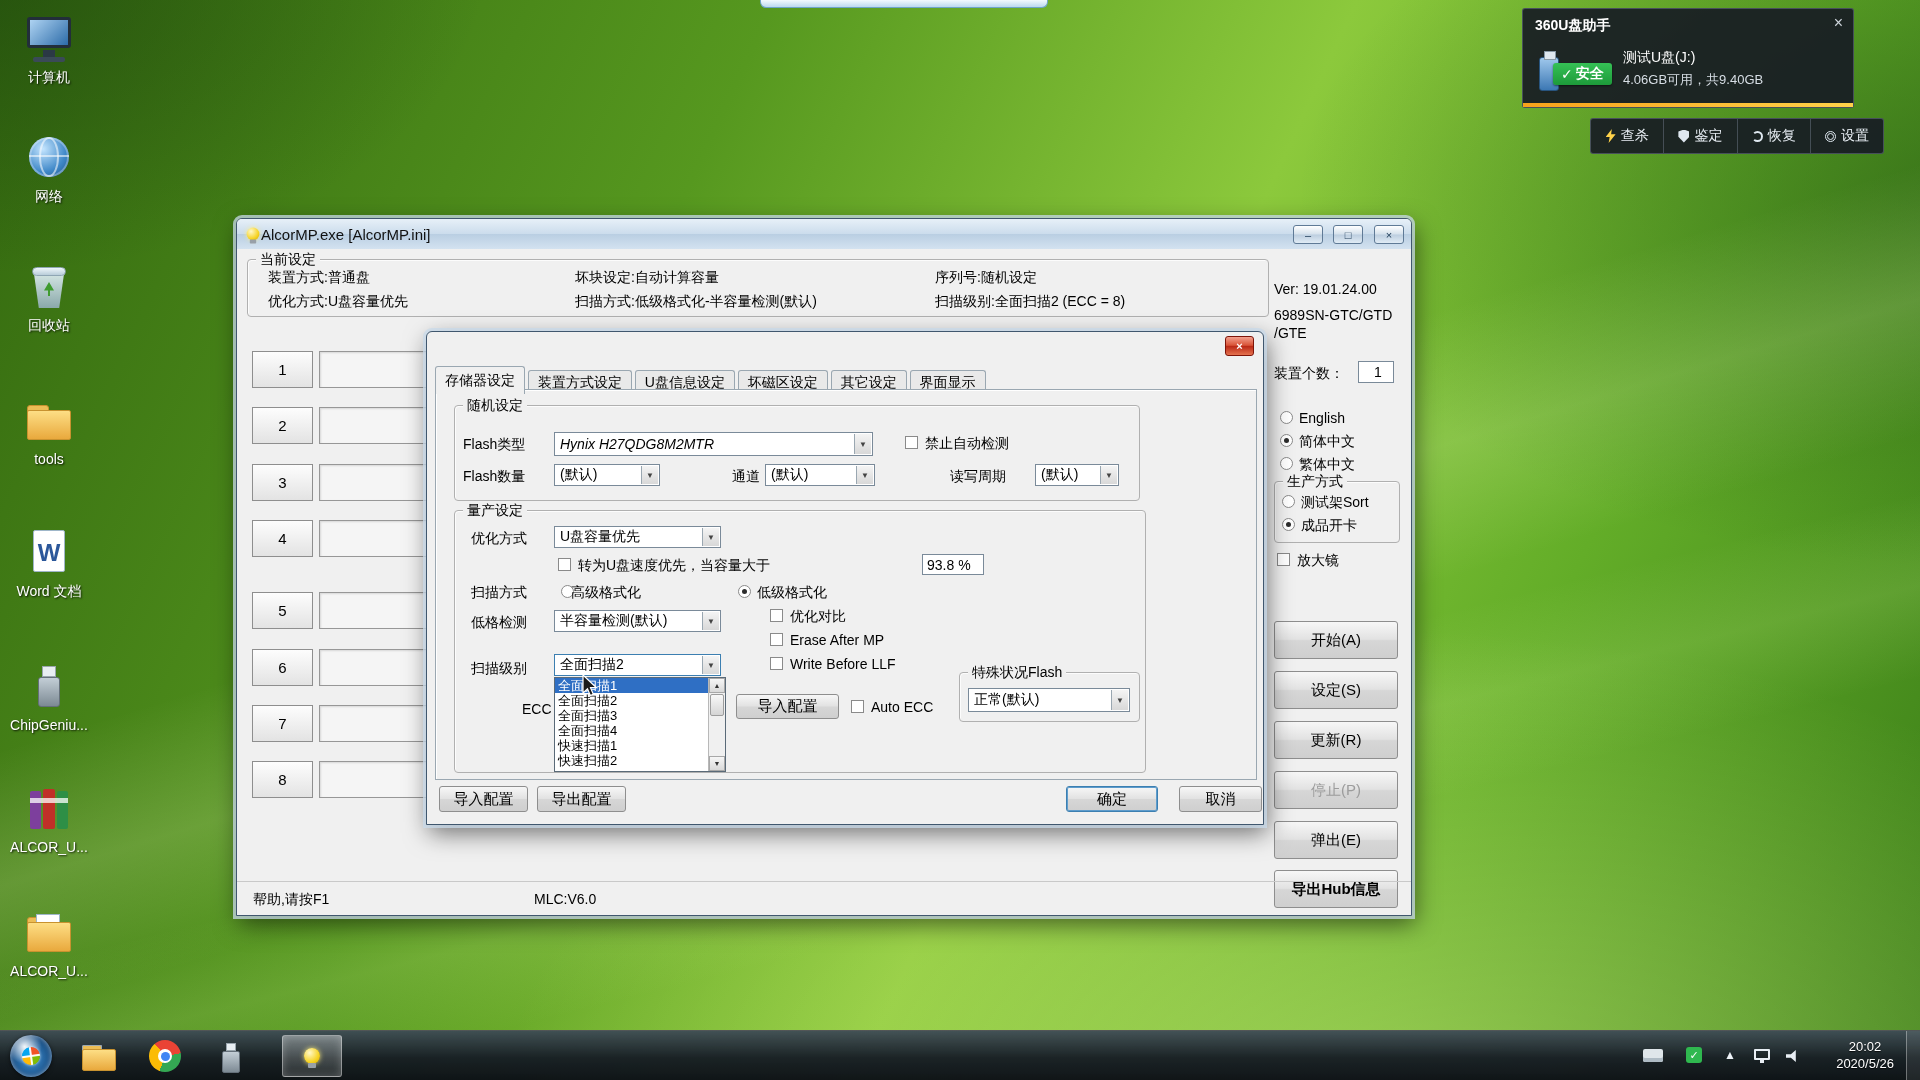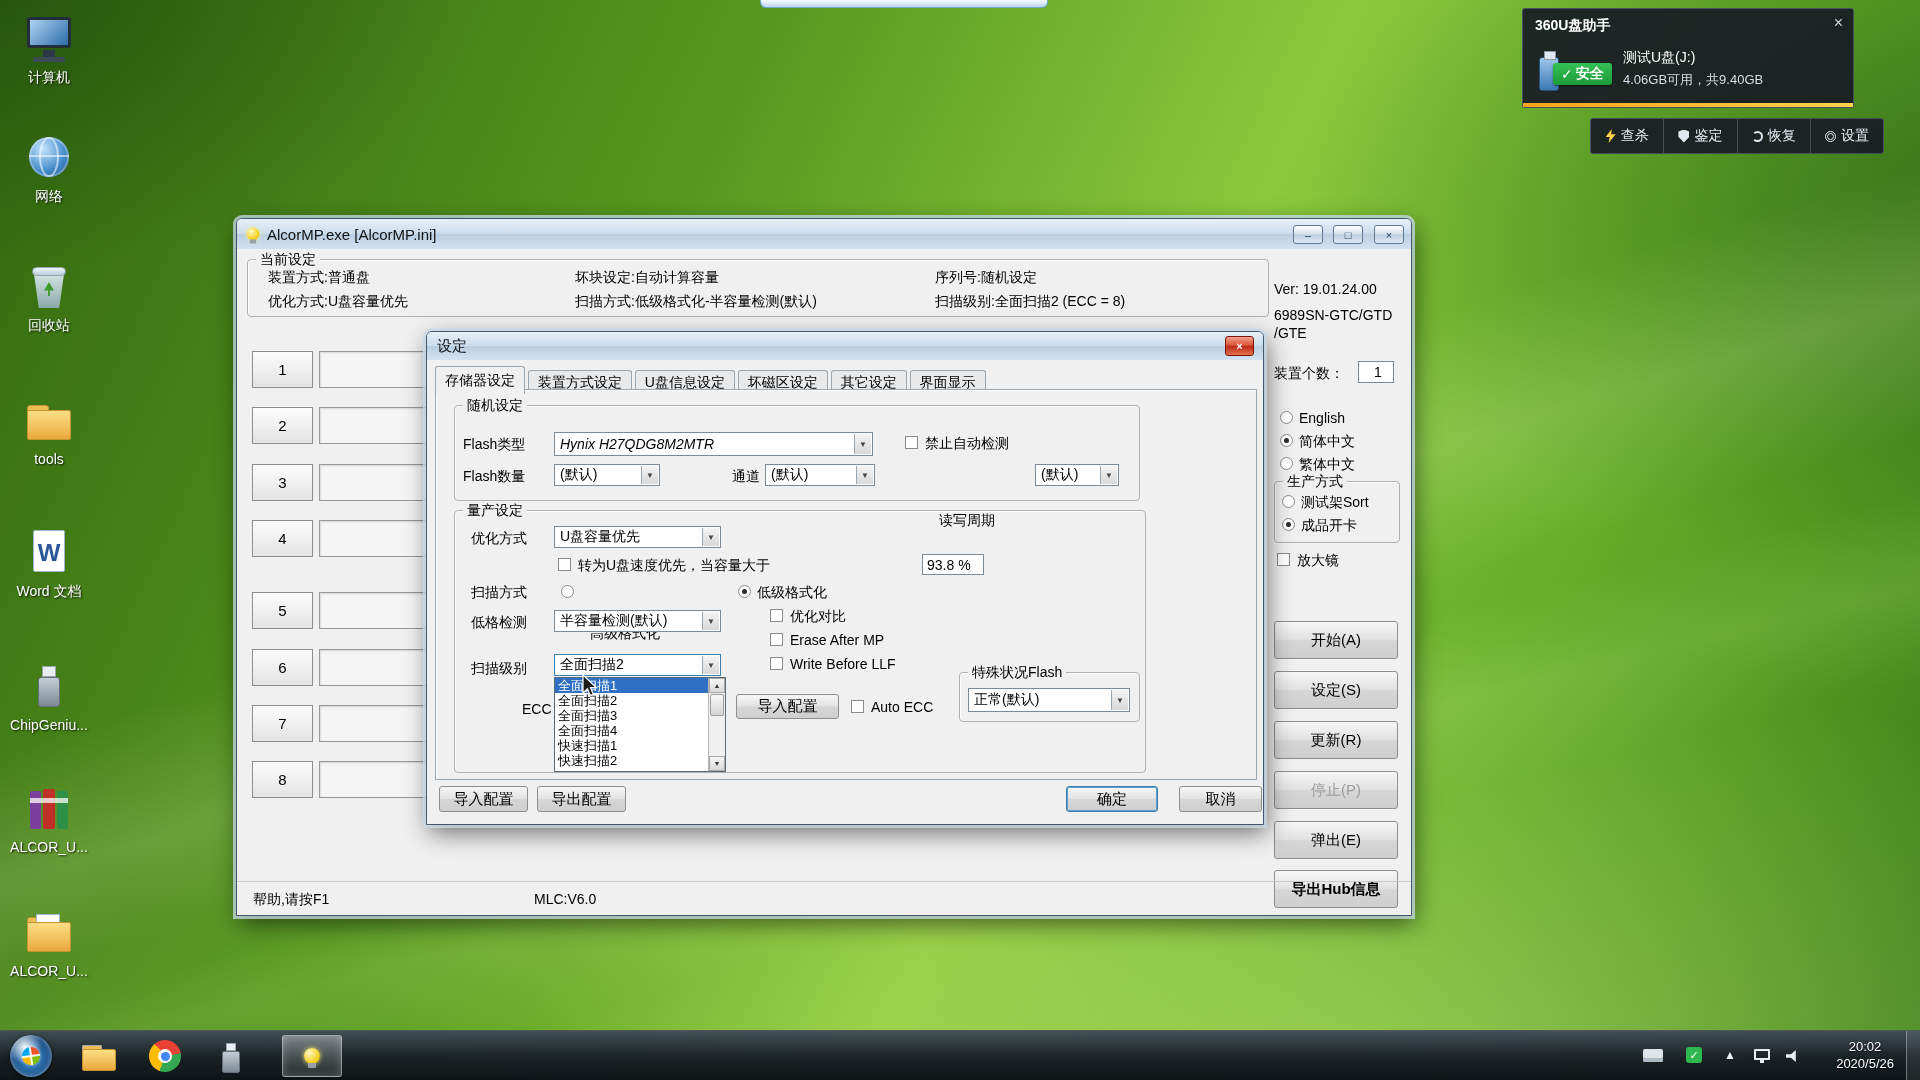--- a/index.html
+++ b/index.html
@@ -99,21 +99,21 @@
 
   .edit { position:absolute; background:#fff; border:1px solid #7a8a99; font-size:14px;
     display:flex; align-items:center; padding-left:4px; }
 
   
   .aero-win { position:absolute; border:1px solid #40576e; border-radius:6px 6px 0 0;
     box-shadow:0 0 0 3px rgba(200,218,234,.75), 3px 8px 24px rgba(0,0,0,.55); background:#f0f0f0; }
   .aero-title { position:absolute; left:0; top:0; right:0; height:30px; border-radius:5px 5px 0 0;
     background:linear-gradient(#e7f0f8,#cbdcec 50%,#b9cee2 50%,#d3e2f0);
     display:flex; align-items:center; padding-left:8px; }
-  .aero-title .ttl { font-size:15px; color:#111; margin-left:6px; white-space:nowrap; }
+  .aero-title .ttl { font-size:15px; color:#111; margin-left:0; white-space:nowrap; }
   .winbtn { position:absolute; top:6px; width:30px; height:19px; display:flex; align-items:center; justify-content:center;
     background:linear-gradient(#ffffff,#d5e1ec 48%,#bccedf 52%,#e0ebf5);
     border:1px solid #5f7a96; border-radius:3px; font-size:11px; color:#23405c; }
   .winbtn.red { background:linear-gradient(#f3a08e,#d95438 46%,#bb2a17 52%,#e4724f);
     border-color:#7e1408; color:#fff; font-weight:bold; }
 
   .bulb { position:relative; width:16px; height:16px; border-radius:50%;
     background:radial-gradient(circle at 35% 30%, #fff8c8, #f6d324 60%, #cfa300);
     box-shadow:0 0 5px rgba(255,240,130,.9); }
   .bulb::after { content:""; position:absolute; left:4px; bottom:-4px; width:8px; height:5px;
@@ -368,23 +368,20 @@
     <div class="btn" style="left:1037px; top:651px; width:124px; height:38px;font-weight:bold;">
         <span>导出Hub信息</span>
       </div>
 
     <div class="abs" style="left:0; top:662px; width:100%; border-top:1px solid #c9c9c9;"></div>
     <div class="ctl-label" style="left:16px; top:672px;">帮助,请按F1</div>
     <div class="ctl-label" style="left:297px; top:672px;">MLC:V6.0</div>
   </div>
 
   <div class="aero-win" style="left:426px; top:331px; width:838px; height:494px; z-index:20;">
-    <div class="aero-title" style="height:28px;">
-      <span class="ttl" style="margin-left:2px;">设定</span>
-    </div>
     <div class="winbtn red" style="left:798px; top:4px; width:29px; height:20px;">
         <span>×</span>
       </div>
 
     <div class="abs" style="left:8px; top:34px; height:24px; white-space:nowrap;">
       <span class="tab active">存储器设定</span>
       <span class="tab">装置方式设定</span>
       <span class="tab">U盘信息设定</span>
       <span class="tab">坏磁区设定</span>
       <span class="tab">其它设定</span>
@@ -406,21 +403,21 @@
     <div class="ctl-label" style="left:36px; top:136px;">Flash数量</div>
     <div class="combo" style="left:127px; top:132px; width:106px; height:22px;">
       <span class="ctext">(默认)</span>
       <span class="cbtn">▼</span>
     </div>
     <div class="ctl-label" style="left:305px; top:136px;">通道</div>
     <div class="combo" style="left:338px; top:132px; width:110px; height:22px;">
       <span class="ctext">(默认)</span>
       <span class="cbtn">▼</span>
     </div>
-    <div class="ctl-label" style="left:512px; top:136px;margin-top:44px;">读写周期</div>
+    <div class="ctl-label" style="left:523px; top:136px;">读写周期</div>
     <div class="combo" style="left:608px; top:132px; width:84px; height:22px;">
       <span class="ctext">(默认)</span>
       <span class="cbtn">▼</span>
     </div>
 
     <div class="groupbox" style="left:27px; top:178px; width:692px; height:263px;">
       <span class="legend">量产设定</span>
     </div>
     <div class="ctl-label" style="left:44px; top:198px;">优化方式</div>
     <div class="combo" style="left:127px; top:194px; width:167px; height:22px;">
@@ -428,21 +425,21 @@
       <span class="cbtn">▼</span>
     </div>
     <span class="checkbox" style="left:131px; top:226px;"></span>
     <div class="ctl-label" style="left:151px; top:225px;">转为U盘速度优先，当容量大于</div>
     <div class="edit" style="left:495px; top:222px; width:62px; height:21px;">
         <span>93.8 %</span>
       </div>
 
     <div class="ctl-label" style="left:44px; top:252px;">扫描方式</div>
     <span class="radio" style="left:134px; top:253px;"></span>
-    <div class="ctl-label" style="left:163px; top:252px;margin-top:41px;">高级格式化</div>
+    <div class="ctl-label" style="left:144px; top:252px;">高级格式化</div>
     <span class="radio checked" style="left:311px; top:253px;"></span>
     <div class="ctl-label" style="left:330px; top:252px;">低级格式化</div>
 
     <div class="ctl-label" style="left:44px; top:282px;">低格检测</div>
     <div class="combo" style="left:127px; top:278px; width:167px; height:22px;">
       <span class="ctext">半容量检测(默认)</span>
       <span class="cbtn">▼</span>
     </div>
 
     <span class="checkbox" style="left:343px; top:277px;"></span>

